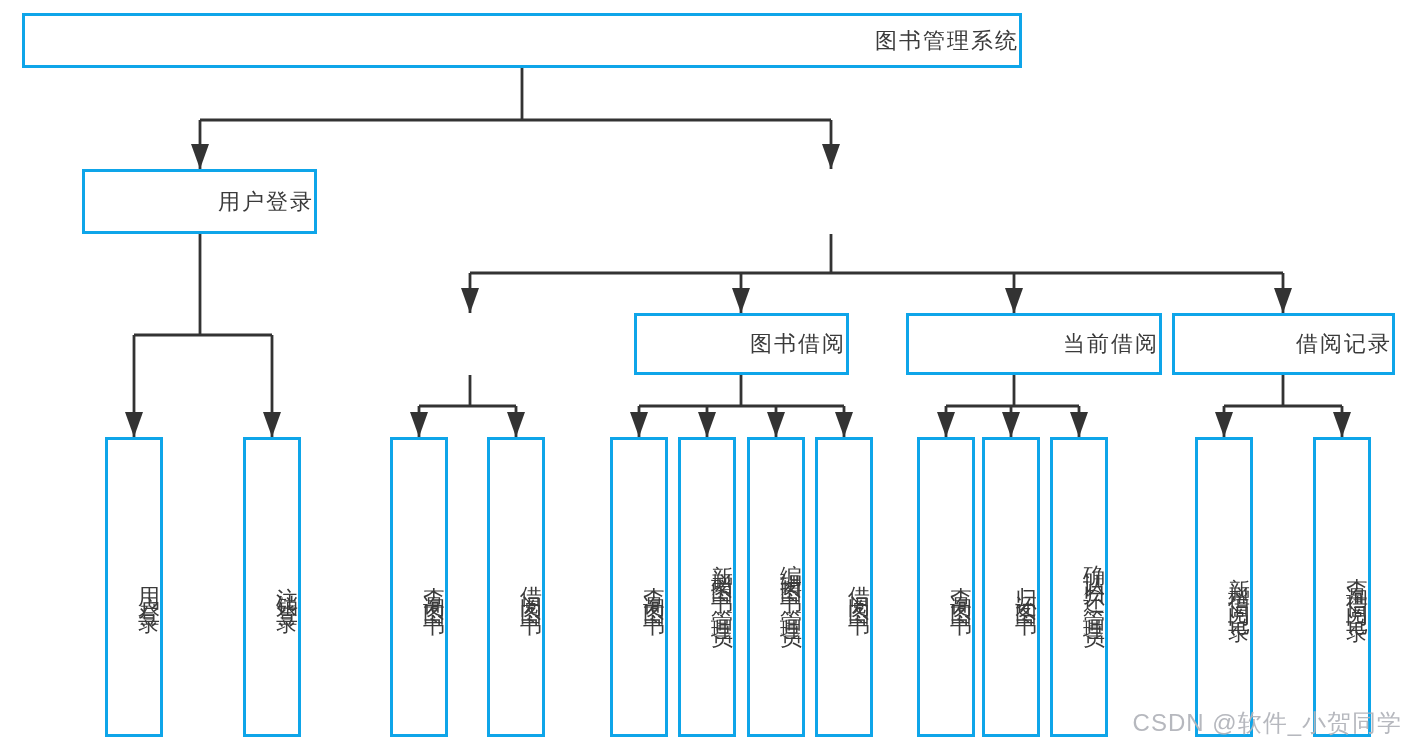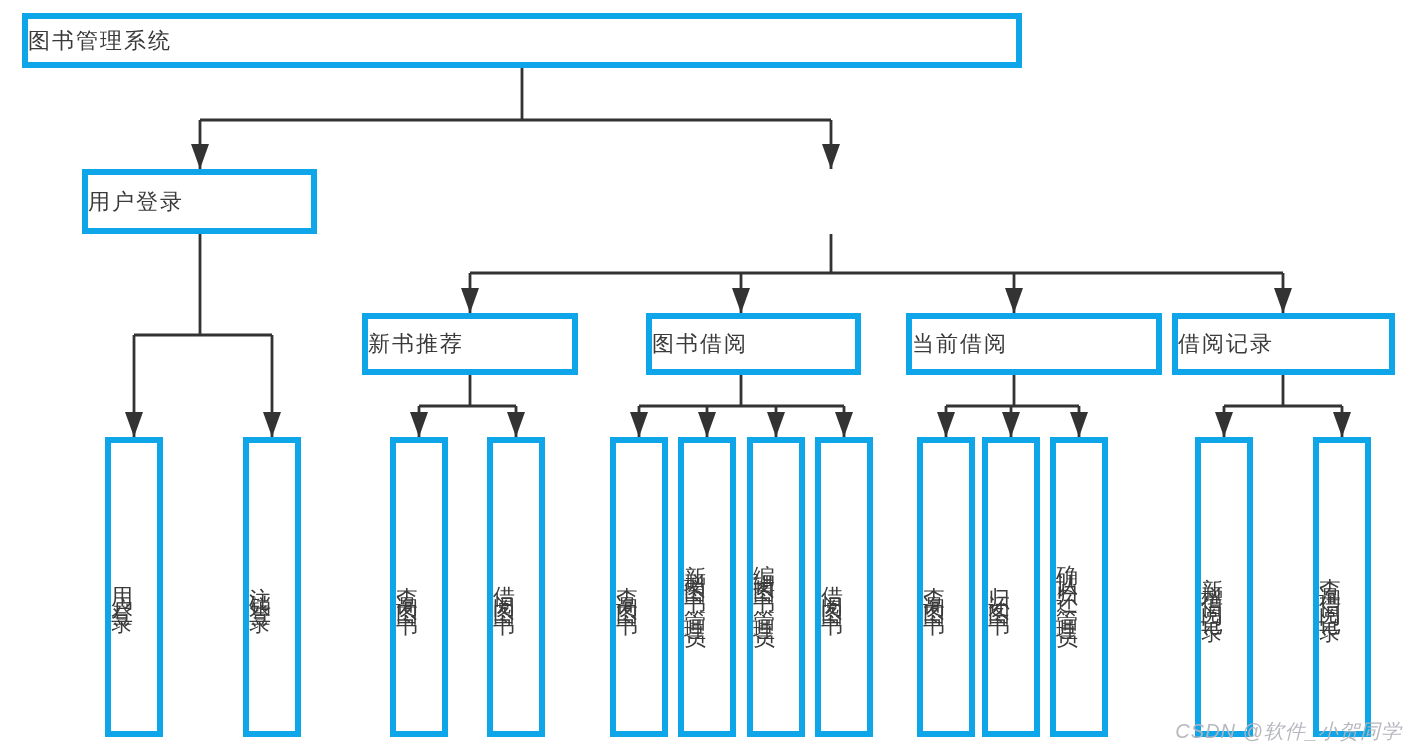--- a/index.html
+++ b/index.html
@@ -19,48 +19,47 @@
     position: absolute;
     left: 0;
     top: 0;
     width: 1405px;
     height: 747px;
   }
   .node {
     position: absolute;
     box-sizing: border-box;
     background: #ffffff;
-    border: 6px solid #0ea5e9;
+    border: 3px solid #0ea5e9;
     display: flex;
     align-items: center;
-    justify-content: flex-start;
+    justify-content: flex-end;
     color: #3a3a3a;
   }
   .hbox {
     font-size: 22px;
     letter-spacing: 2px;
     white-space: nowrap;
   }
   .vbox span.vtext {
     writing-mode: vertical-rl;
     text-orientation: mixed;
     font-size: 22px;
     letter-spacing: 9px;
     line-height: 1;
     white-space: nowrap;
   }
   .watermark {
     position: absolute;
     right: 3px;
-    bottom: 2px;
-    font-size: 20px;
+    bottom: 8px;
+    font-size: 24px;
     letter-spacing: 1px;
     color: rgba(178, 180, 187, 0.95);
     white-space: nowrap;
-    font-style: italic;
   }
 </style>
 </head>
 <body>
 
 <div class="canvas">
 
   <svg class="connectors" viewBox="0 0 1405 747" xmlns="http://www.w3.org/2000/svg">
     <g stroke="#333333" stroke-width="2.8" fill="none">
 
@@ -128,24 +127,21 @@
   </svg>
 
   <div class="node hbox" style="left:22px; top:13px; width:1000px; height:55px;">
     <span>图书管理系统</span>
   </div>
 
   <div class="node hbox" style="left:82px; top:169px; width:235px; height:65px;">
     <span>用户登录</span>
   </div>
 
-  <div class="node hbox" style="left:362px; top:313px; width:216px; height:62px;">
-    <span>新书推荐</span>
-  </div>
-  <div class="node hbox" style="left:634px; top:313px; width:215px; height:62px;margin-left:12px;">
+  <div class="node hbox" style="left:634px; top:313px; width:215px; height:62px;">
     <span>图书借阅</span>
   </div>
   <div class="node hbox" style="left:906px; top:313px; width:256px; height:62px;">
     <span>当前借阅</span>
   </div>
   <div class="node hbox" style="left:1172px; top:313px; width:223px; height:62px;">
     <span>借阅记录</span>
   </div>
 
   <div class="node vbox" style="left:105px; top:437px; width:58px; height:300px;">

